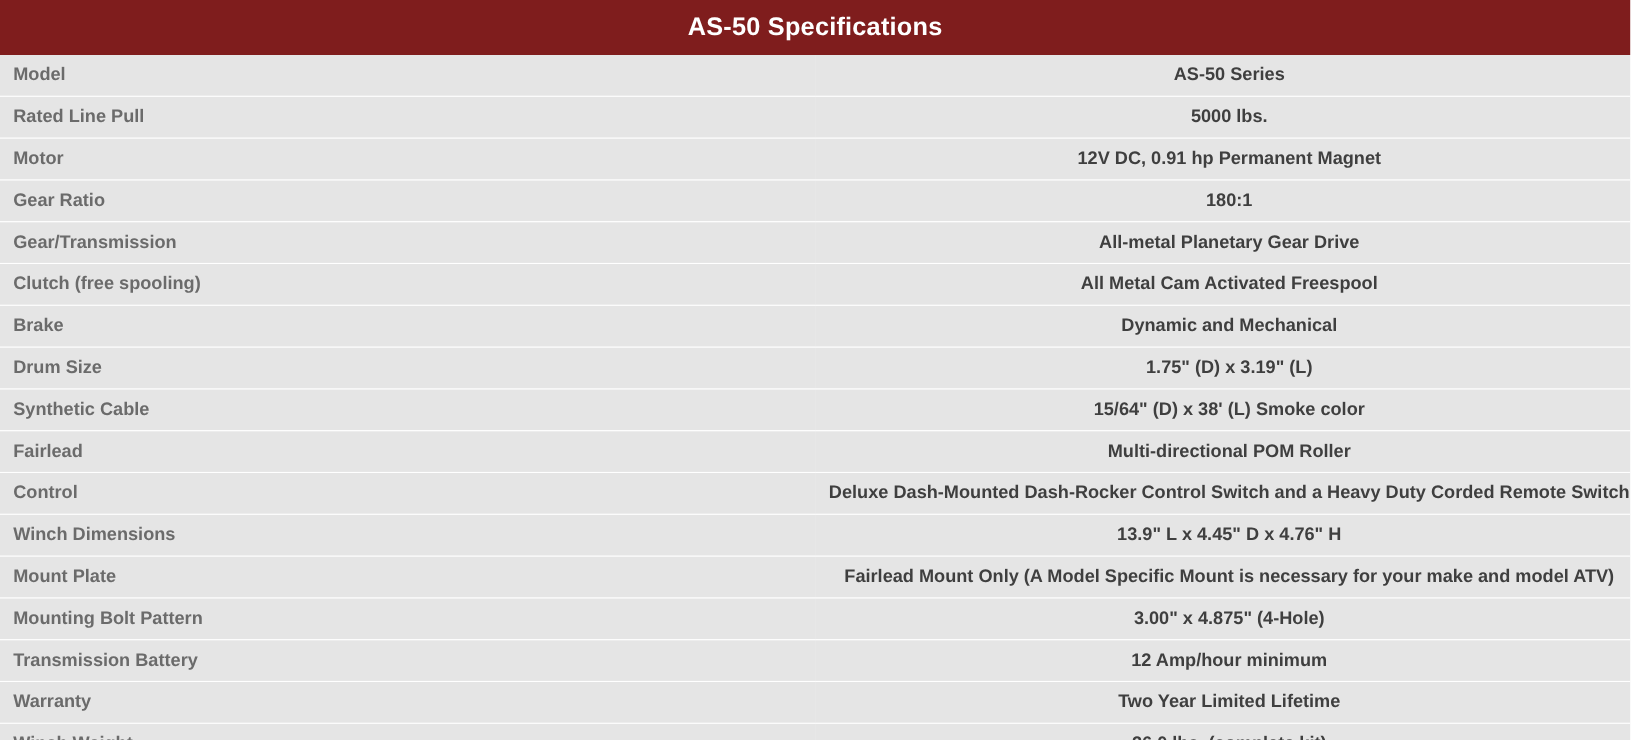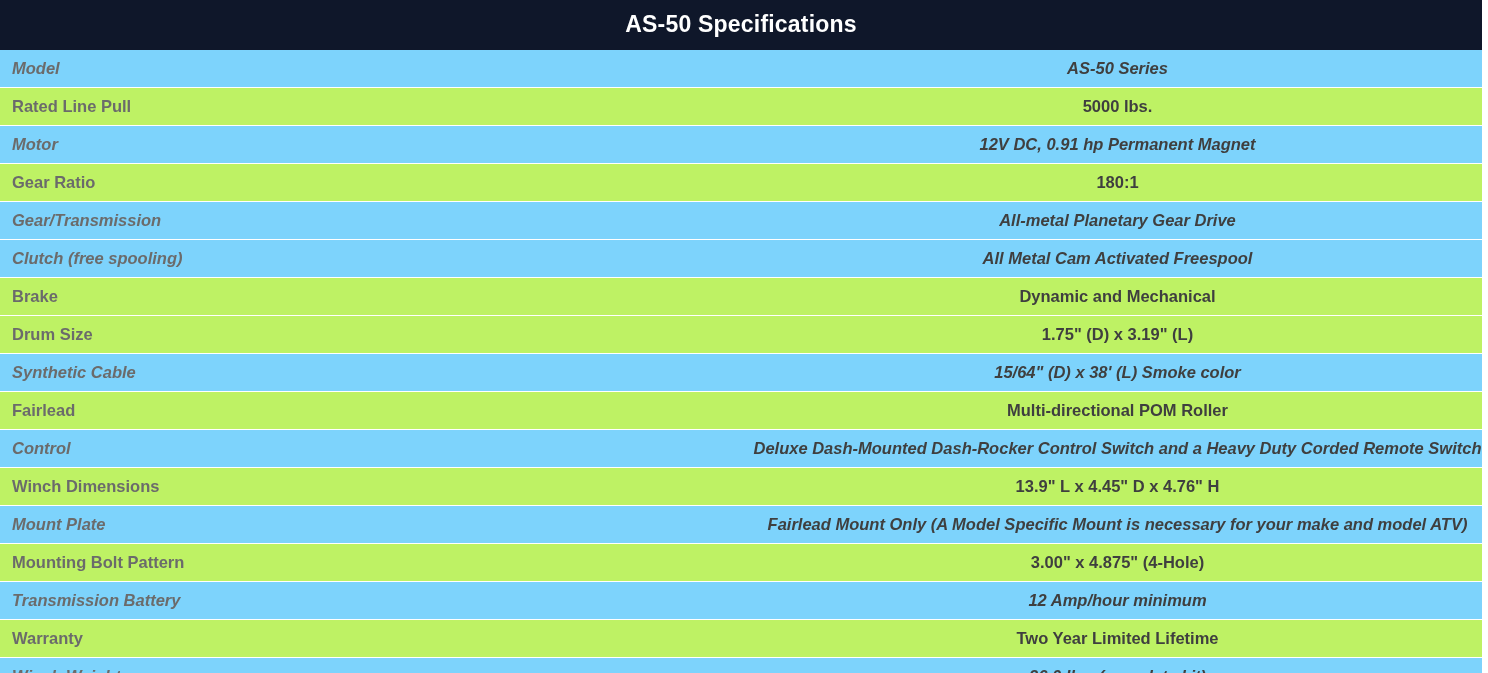--- a/index.html
+++ b/index.html
@@ -12,21 +12,21 @@
     height: 673px;
     font-family: "Liberation Sans", sans-serif;
     overflow: hidden;
   }
   .spec-table {
     width: 1482px;
     border-collapse: collapse;
     table-layout: fixed;
   }
   .spec-table .title-cell {
-    background: #0f172a;
+    background: #7f1d1d;
     color: #ffffff;
     font-size: 23px;
     font-weight: bold;
     text-align: center;
     padding: 11px 0 12px 0;
     letter-spacing: 0.2px;
   }
   .spec-table td.label {
     width: 265px;
     color: #6b6b6b;
@@ -38,25 +38,24 @@
   }
   .spec-table td.value {
     color: #3f3f3f;
     font-size: 16.5px;
     font-weight: bold;
     padding: 9px 0 9px 12px;
     vertical-align: middle;
     text-align: center;
   }
   .spec-table tr.odd td {
-    background: #7dd3fc;
-    font-style: italic;
+    background: #e5e5e5;
   }
   .spec-table tr.even td {
-    background: #bef264;
+    background: #e5e5e5;
   }
   .spec-table tr.row td {
     border-bottom: 1px solid #ffffff;
   }
   .spec-table tr.row:last-child td {
     border-bottom: 1px solid #cfcfcf;
   }
 </style>
 </head>
 <body>

